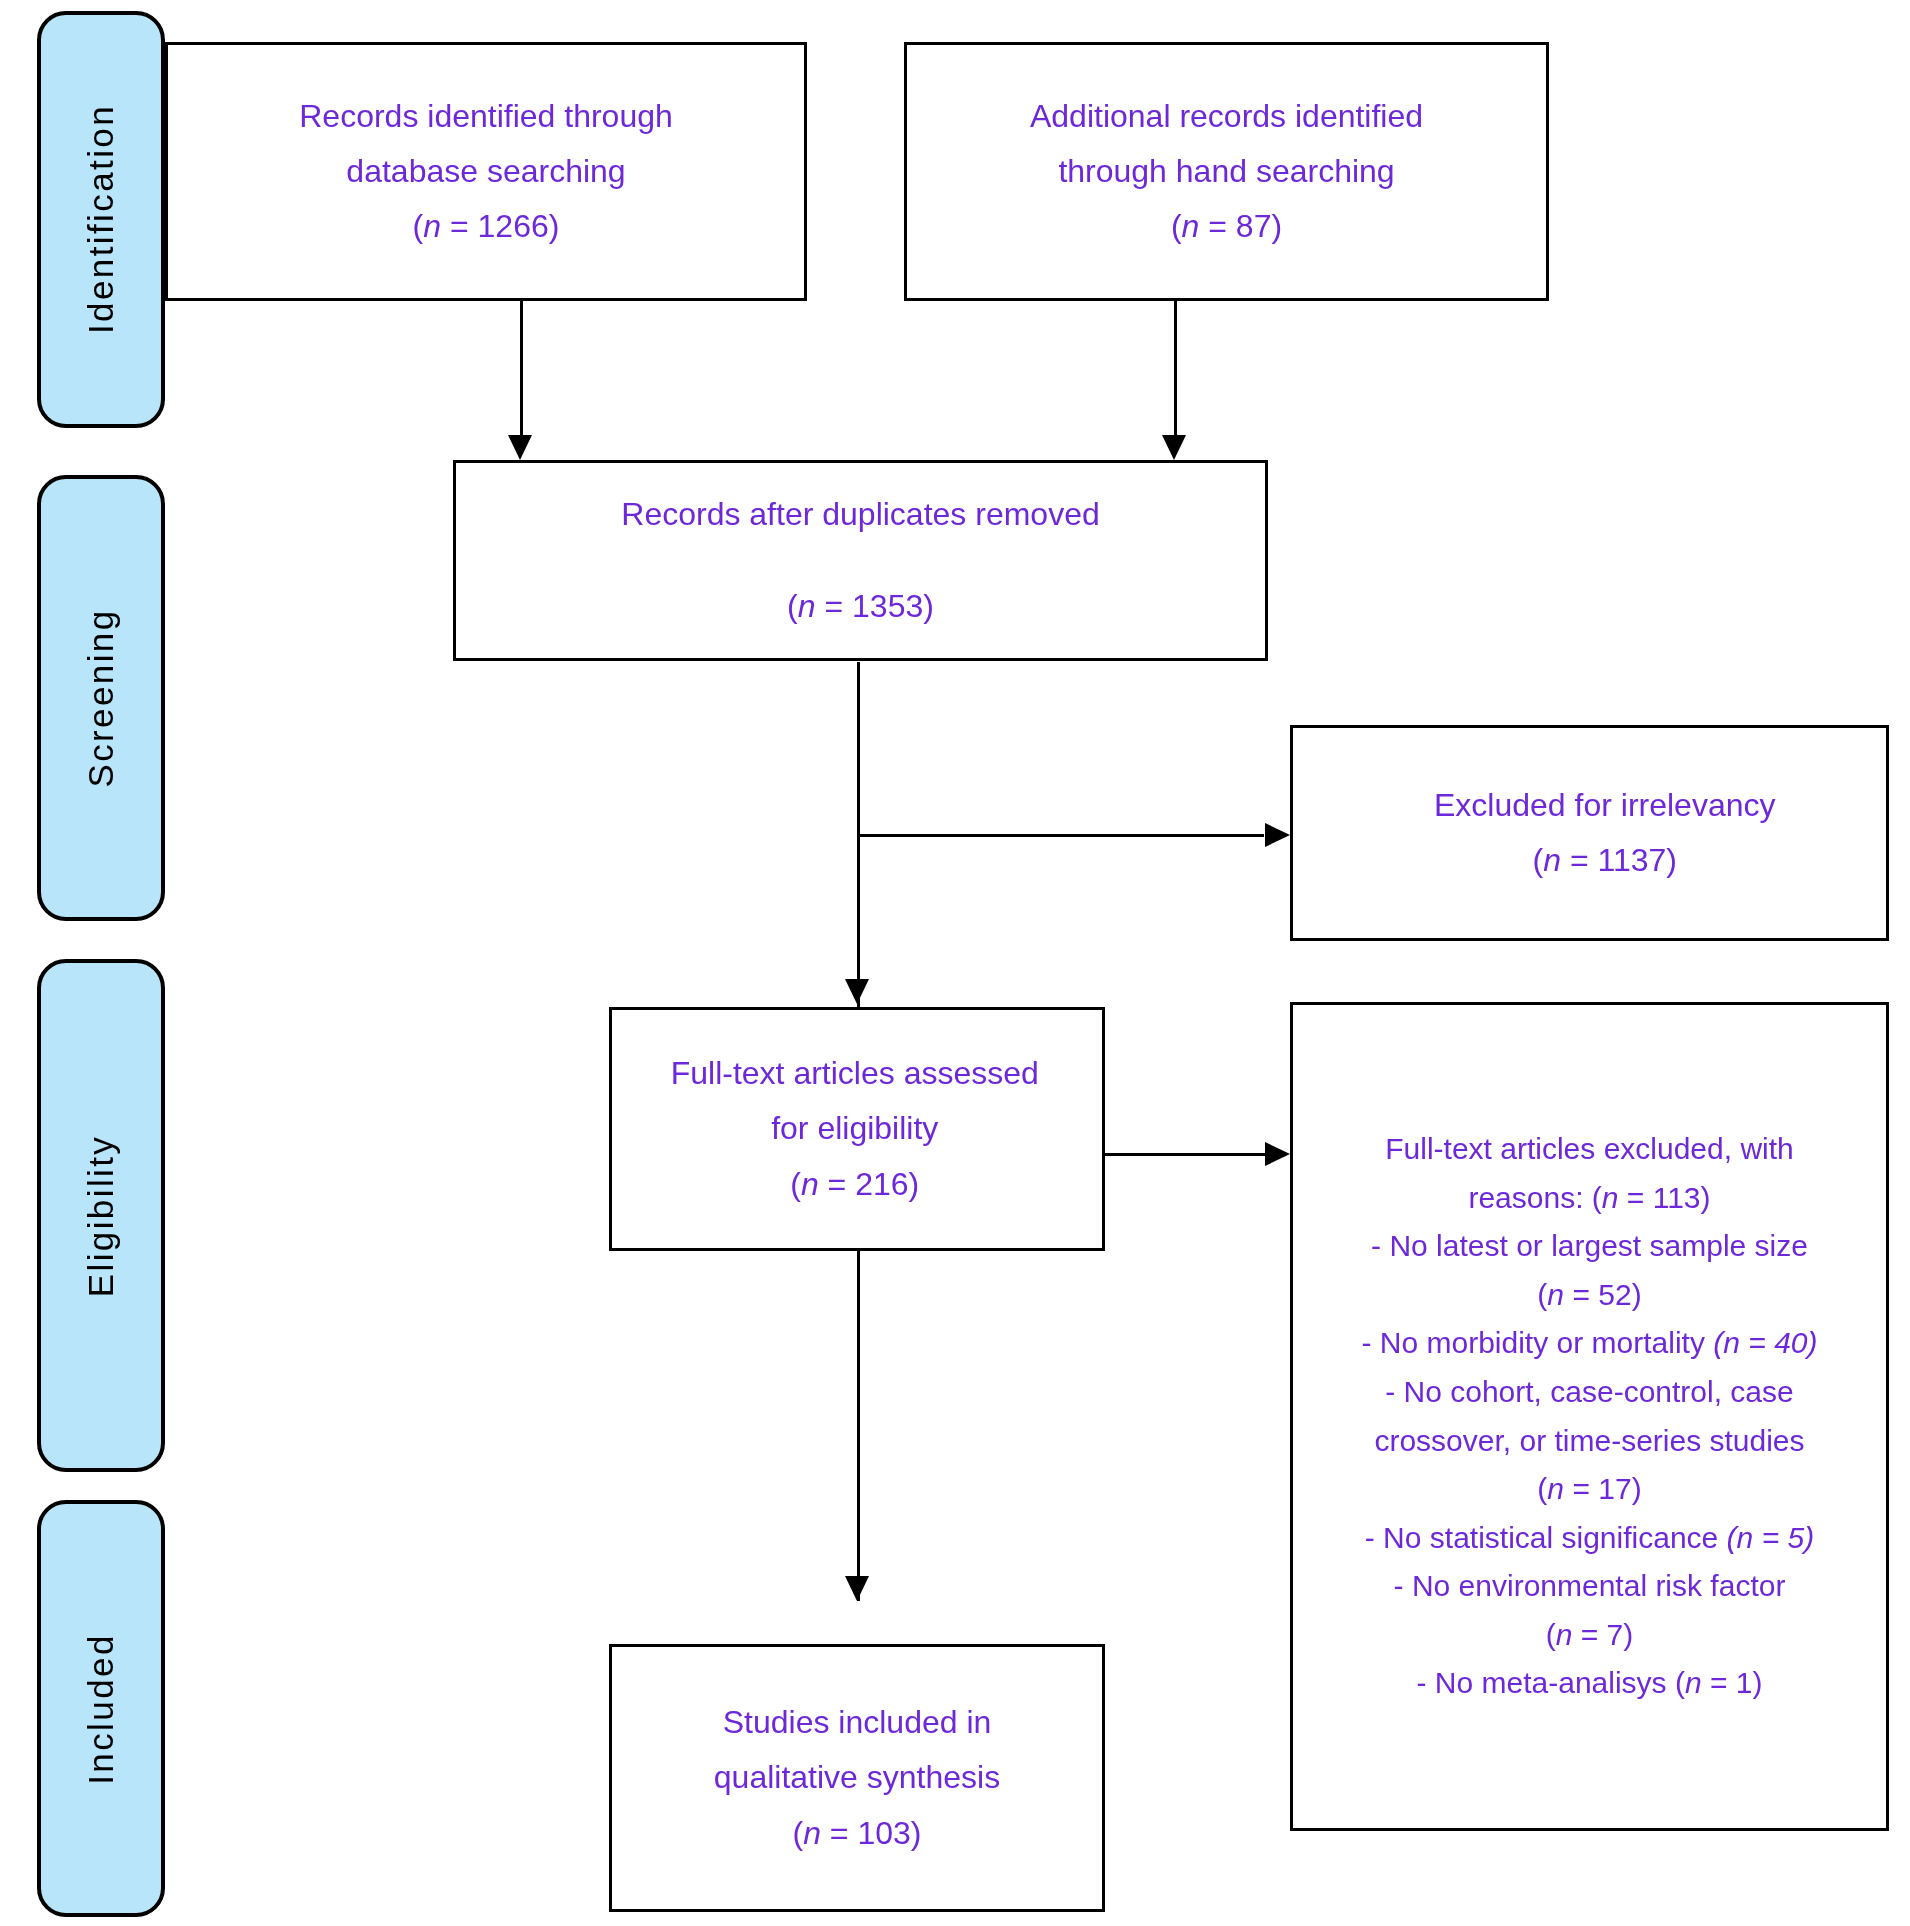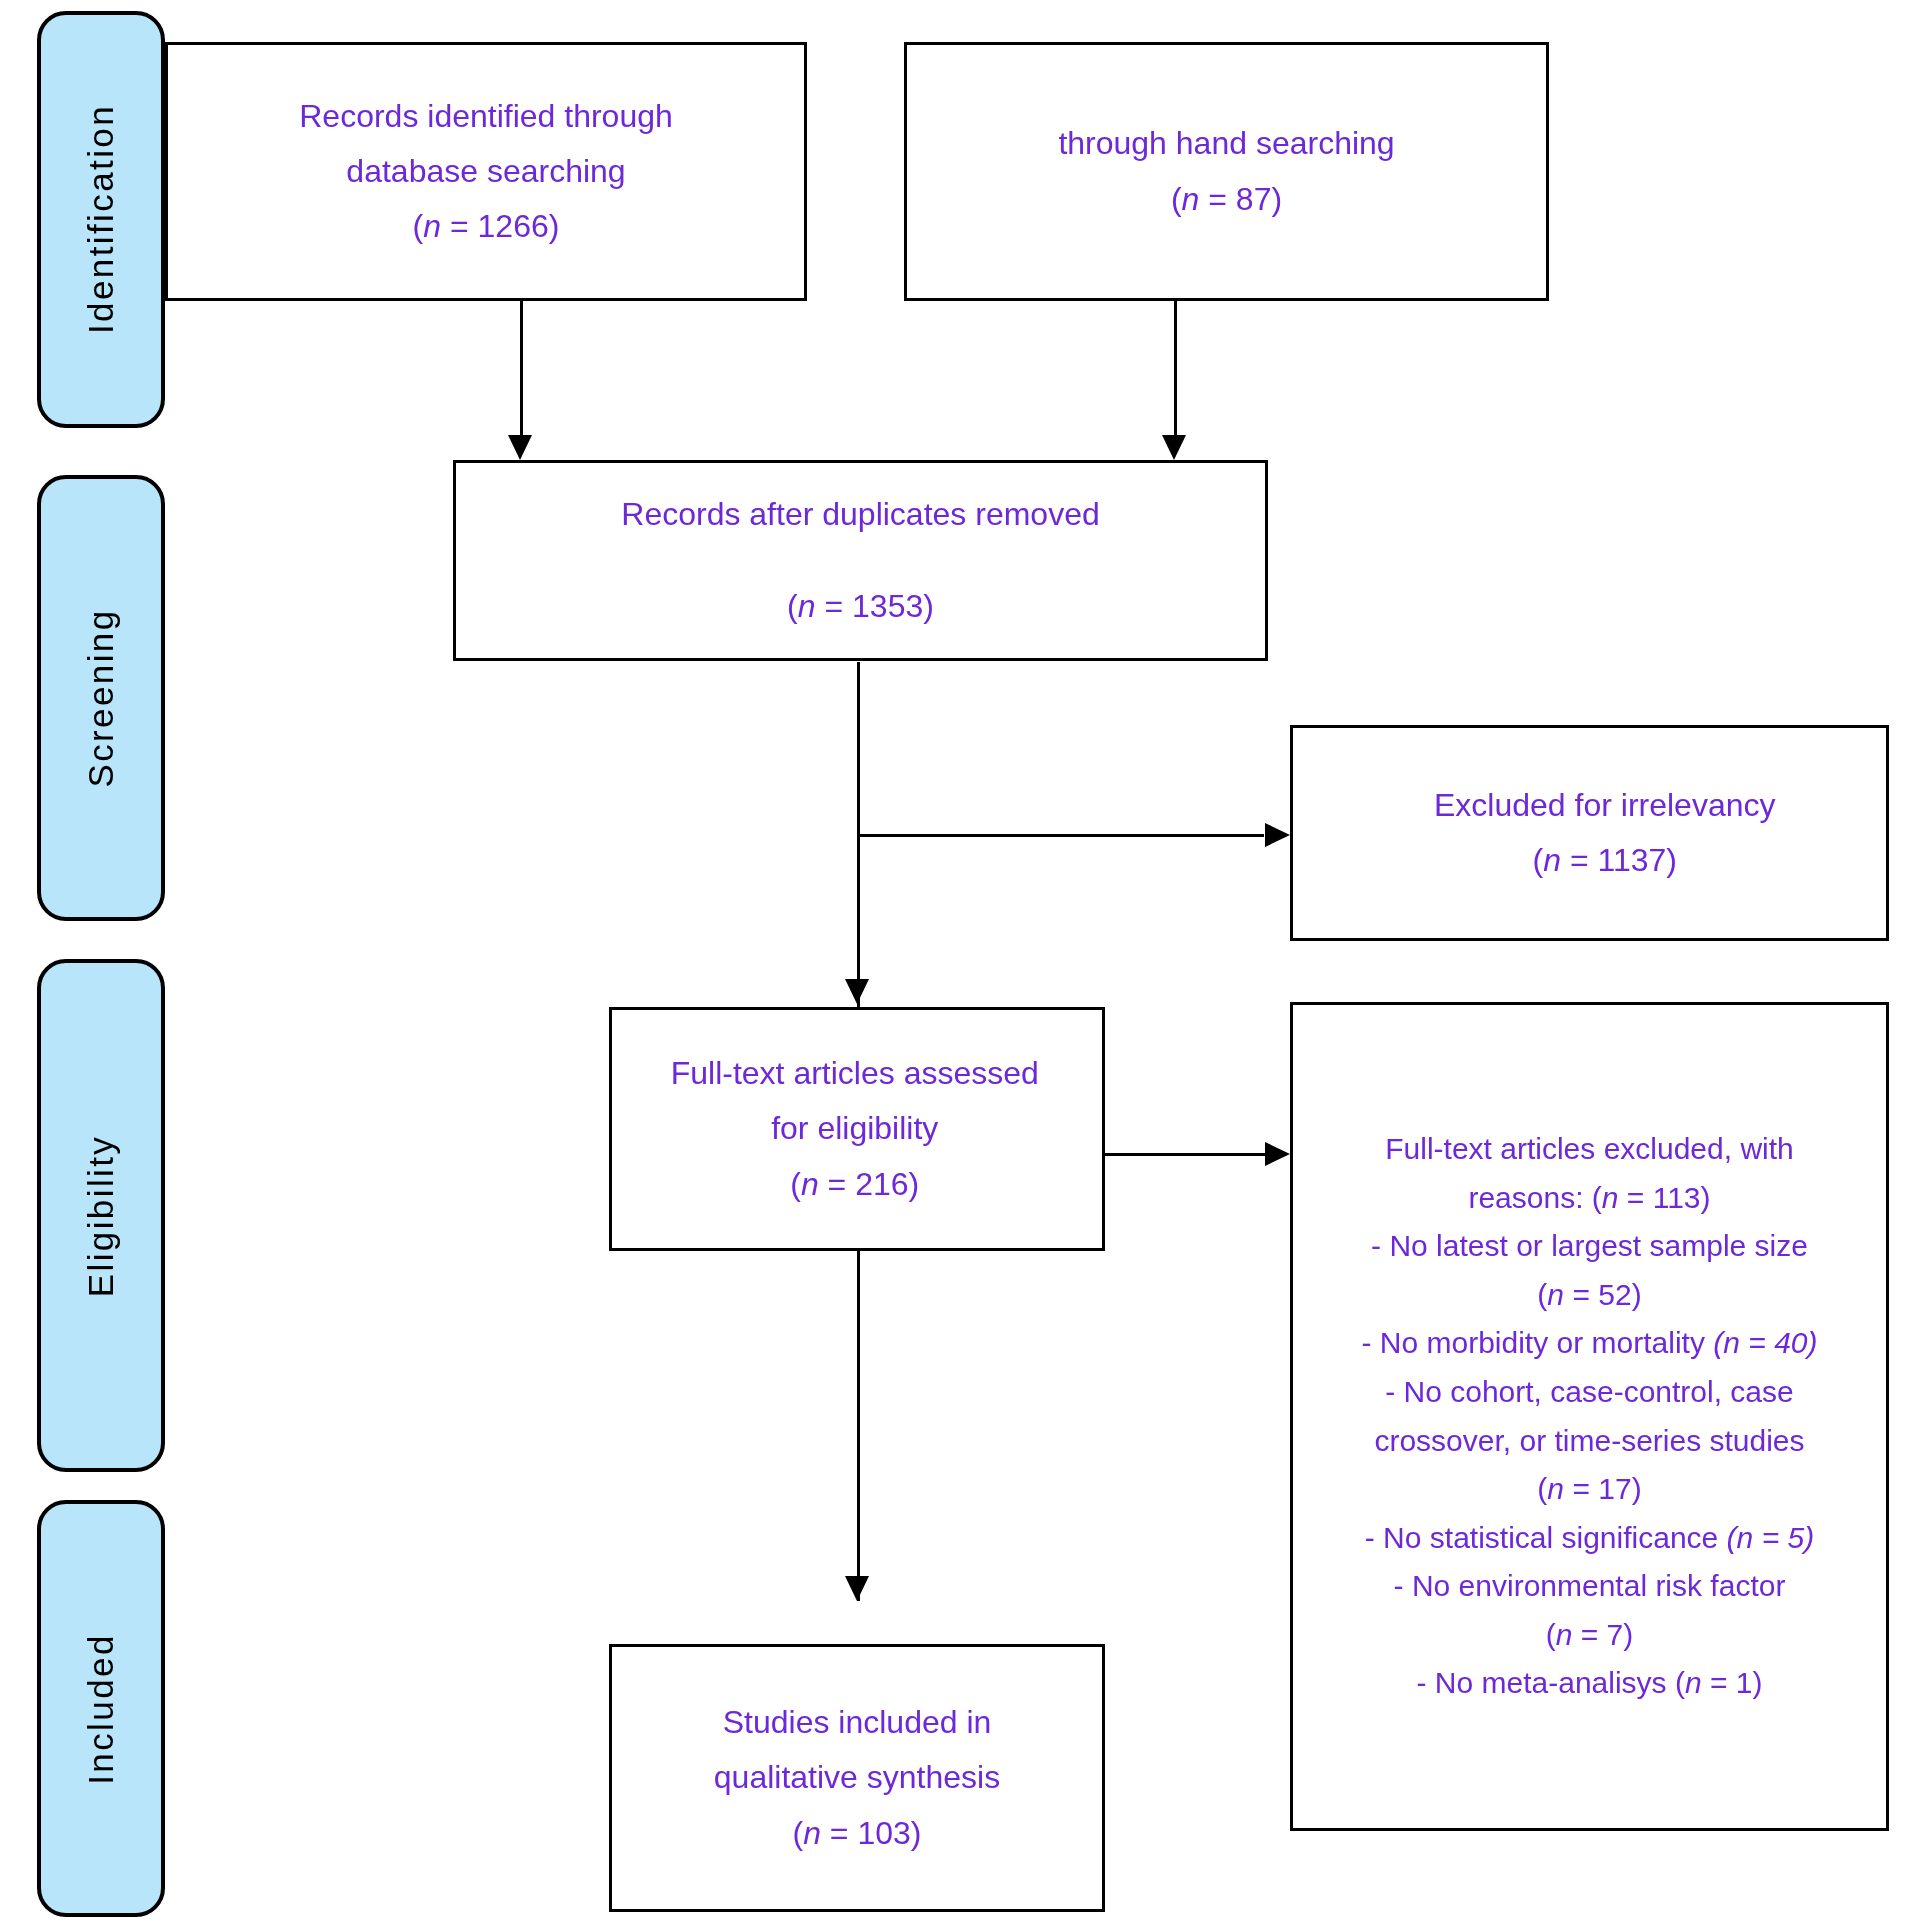--- a/index.html
+++ b/index.html
@@ -121,20 +121,21 @@
 
   <div class="flow-box" style="left:165px; top:42px; width:642px; height:259px;">
     <div class="line">Records identified through</div>
     <div class="line">database searching</div>
     <div class="line">
       <span>(</span><em class="nvar">n</em><span> = </span><span>1266</span><span>)</span>
     </div>
   </div>
 
   <div class="flow-box" style="left:904px; top:42px; width:645px; height:259px;">
+    <div class="line">Additional records identified</div>
     <div class="line">through hand searching</div>
     <div class="line">
       <span>(</span><em class="nvar">n</em><span> = </span><span>87</span><span>)</span>
     </div>
   </div>
 
   <div class="vline" style="left:520px; top:301px; height:139px;"></div>
   <div class="arrow-down" style="left:508px; top:435px;"></div>
 
   <div class="vline" style="left:1174px; top:301px; height:139px;"></div>

